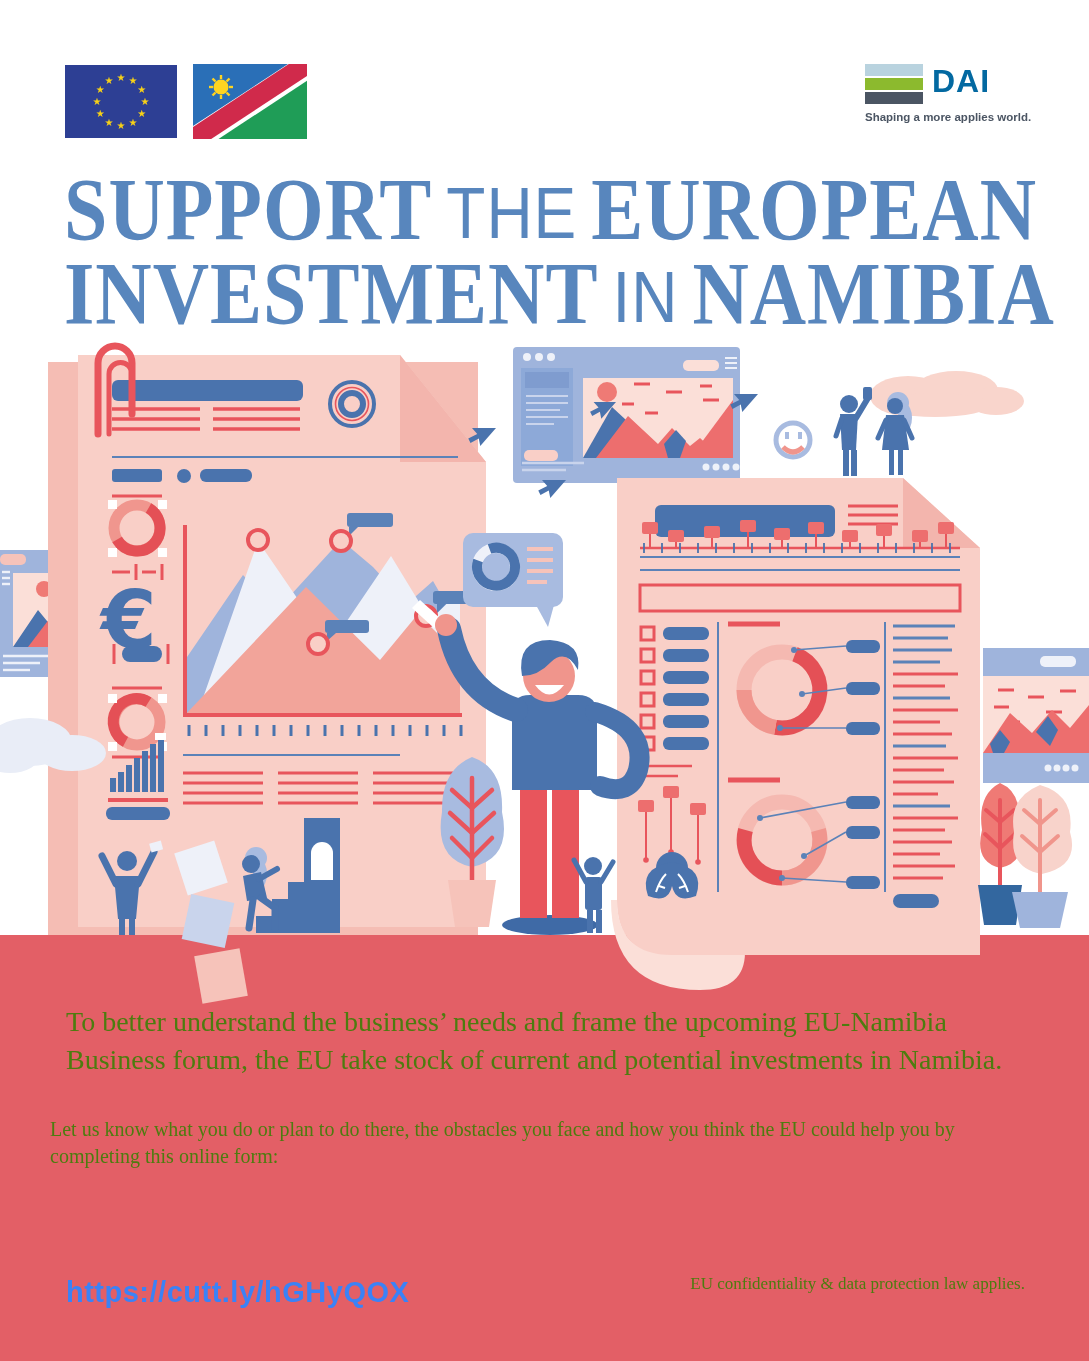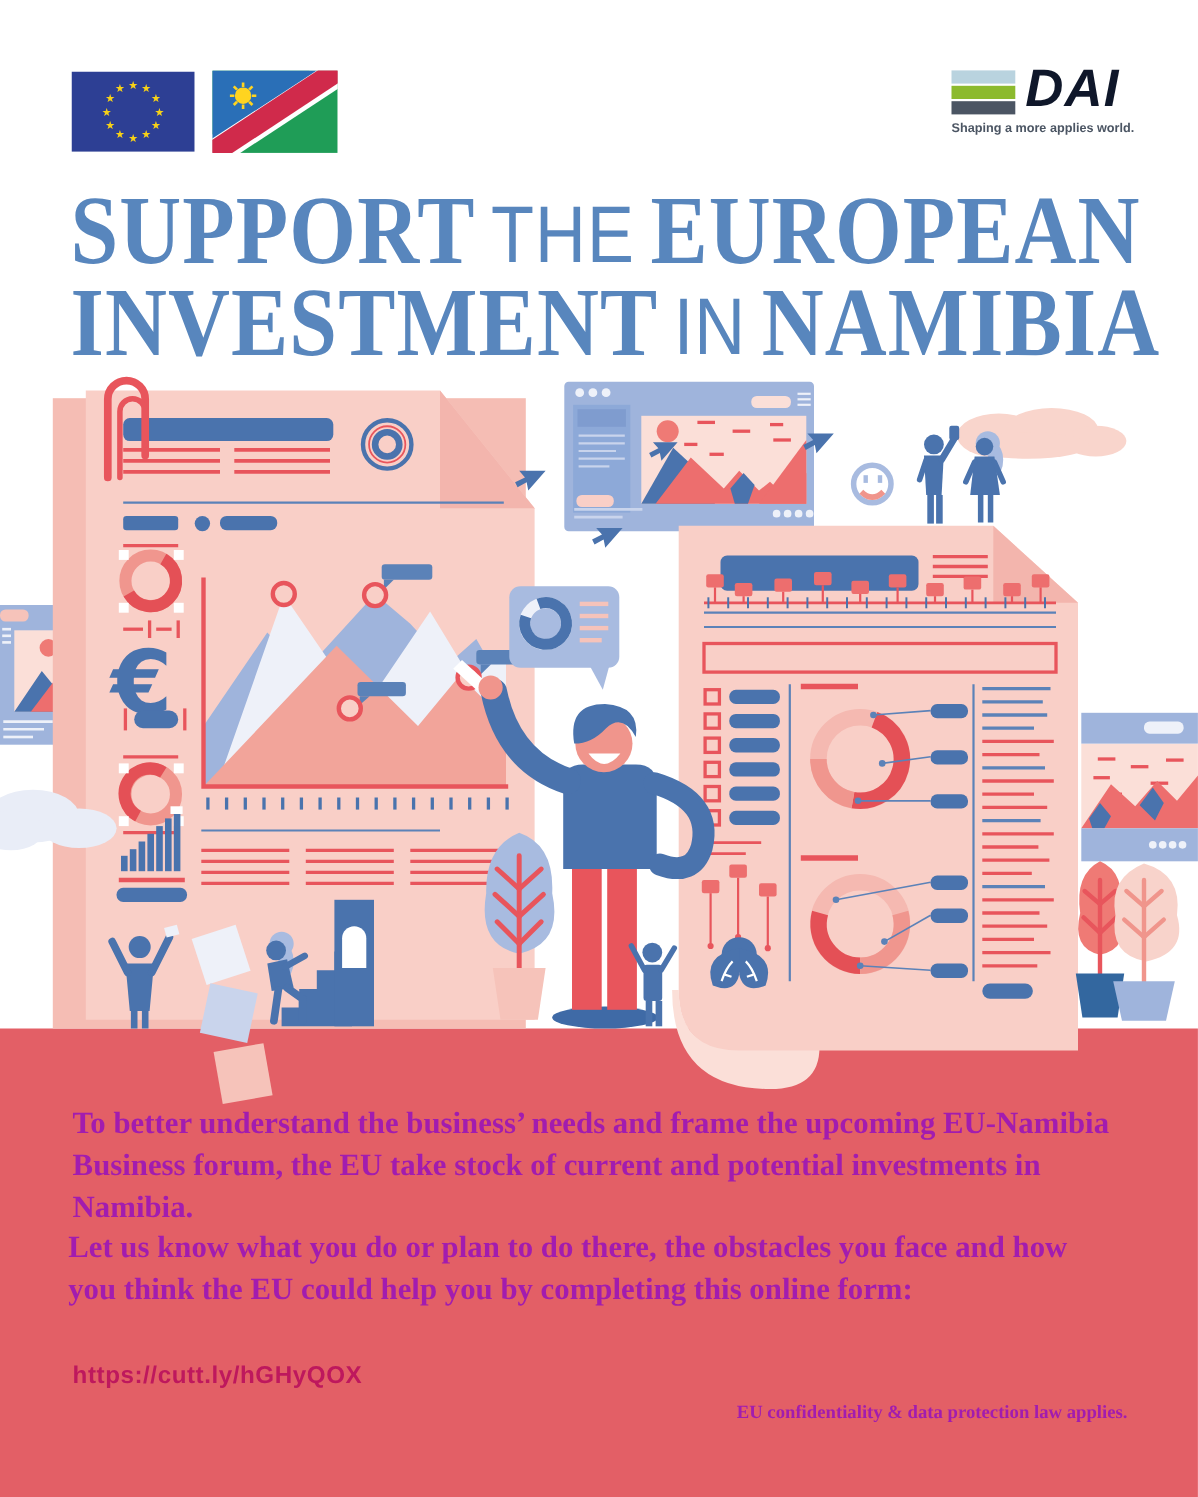--- a/index.html
+++ b/index.html
@@ -6,36 +6,36 @@
   .poster{position:relative;width:1089px;height:1361px;background:#ffffff;overflow:hidden;
           font-family:"Liberation Sans",sans-serif;}
   
   .flag{position:absolute;display:block;}
   .eu-flag{left:65px;top:65px;}
   .na-flag{left:193px;top:64px;}
   .dai{position:absolute;left:865px;top:60px;width:170px;}
   .dai-row{display:flex;align-items:flex-start;}
   .dai-bars{display:flex;flex-direction:column;gap:2px;margin-top:4px;}
   .dai-bar{width:58px;height:12px;}
-  .dai-name{font-size:48px;font-weight:bold;color:#0f172a;letter-spacing:1px;line-height:42px;margin-left:9px;font-style:italic;}
+  .dai-name{font-size:32px;font-weight:bold;color:#0369a1;letter-spacing:1px;line-height:42px;margin-left:9px;}
   .dai-tagline{font-size:11.5px;font-weight:bold;color:#4b5563;margin-top:7px;white-space:nowrap;}
   
   .title-line{position:absolute;left:64px;color:#5886bd;white-space:nowrap;
               transform:scaleY(1.14);transform-origin:left top;}
   .t1{top:158px;} .t2{top:242px;}
   .t-serif{font-family:"Liberation Serif",serif;font-weight:bold;font-size:78px;letter-spacing:1px;}
   .t-sans{font-family:"Liberation Sans",sans-serif;font-weight:400;font-size:64px;letter-spacing:1px;
           margin:0 14px;vertical-align:1px;}
   
   .band{position:absolute;left:0;top:935px;width:1089px;height:426px;background:#e35f66;}
-  .band-text{position:absolute;color:#a21caf;font-family:"Liberation Serif",serif;z-index:5;font-weight:bold;}
+  .band-text{position:absolute;color:#4d7c0f;font-family:"Liberation Serif",serif;z-index:5;}
   .p1{left:66px;top:1003px;width:955px;font-size:28px;line-height:1.36;}
-  .p2{left:62px;top:1116px;width:955px;font-size:28px;line-height:1.36;}
-  .url{left:66px;top:1237px;font-family:"Liberation Sans",sans-serif;font-weight:bold;
-       font-size:22px;color:#be185d;letter-spacing:0.5px;}
+  .p2{left:50px;top:1116px;width:955px;font-size:20px;line-height:1.36;}
+  .url{left:66px;top:1276px;font-family:"Liberation Sans",sans-serif;font-weight:bold;
+       font-size:29px;color:#3b82f6;letter-spacing:0.5px;}
   .note{right:64px;top:1274px;font-size:17px;text-align:right;}
   .illu{position:absolute;left:0;top:320px;z-index:2;}
 </style>
 </head>
 <body>
 
 <div class="poster">
 
   <svg class="flag eu-flag" width="112" height="73" viewBox="0 0 112 73">
     <rect width="112" height="73" fill="#2d3f94"></rect>

